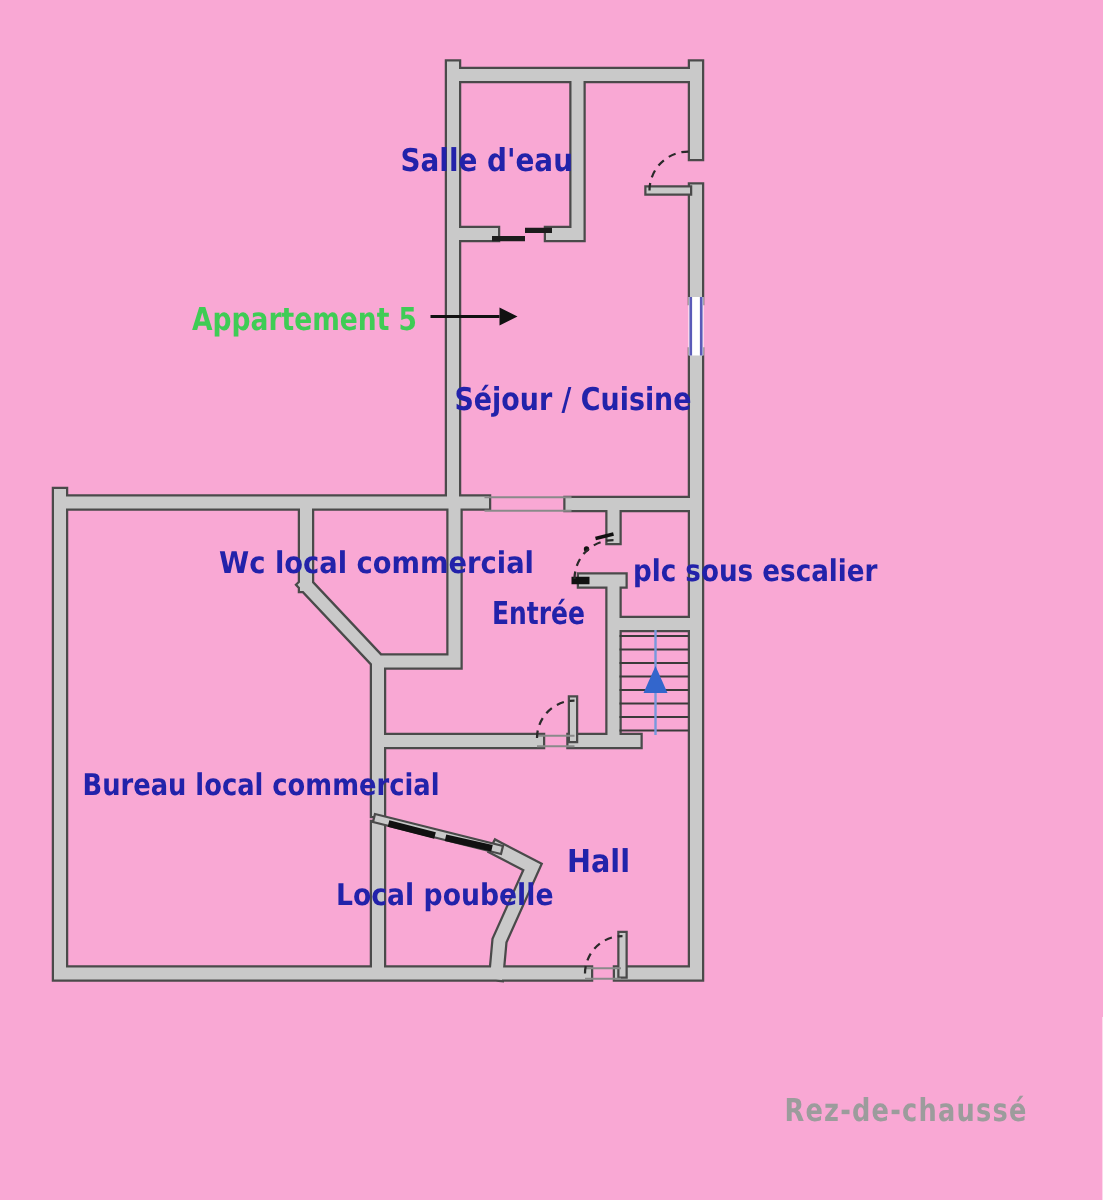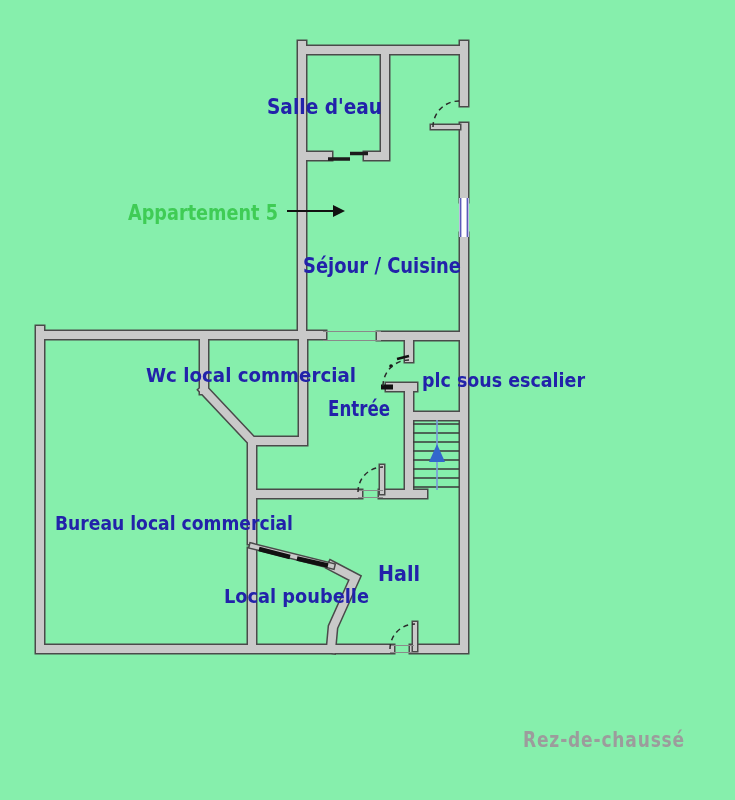--- a/index.html
+++ b/index.html
@@ -1,16 +1,16 @@
 <!DOCTYPE html>
 <html><head>
 <meta charset="utf-8">
 <style>
   html,body{margin:0;padding:0;background:#ffffff;}
-  .canvas{position:relative;width:735px;height:800px;background:#86efac;overflow:hidden;
+  .canvas{position:relative;width:735px;height:800px;background:#f9a8d4;overflow:hidden;
           font-family:"DejaVu Sans",sans-serif;}
   svg text{font-family:"DejaVu Sans",sans-serif;font-weight:bold;}
   .room-label{fill:#2222aa;}
   .apt-label{fill:#3fcc55;}
   .floor-label{fill:#9c9c9c;letter-spacing:1px;}
 </style>
 </head>
 <body>
 
 <div class="canvas">

